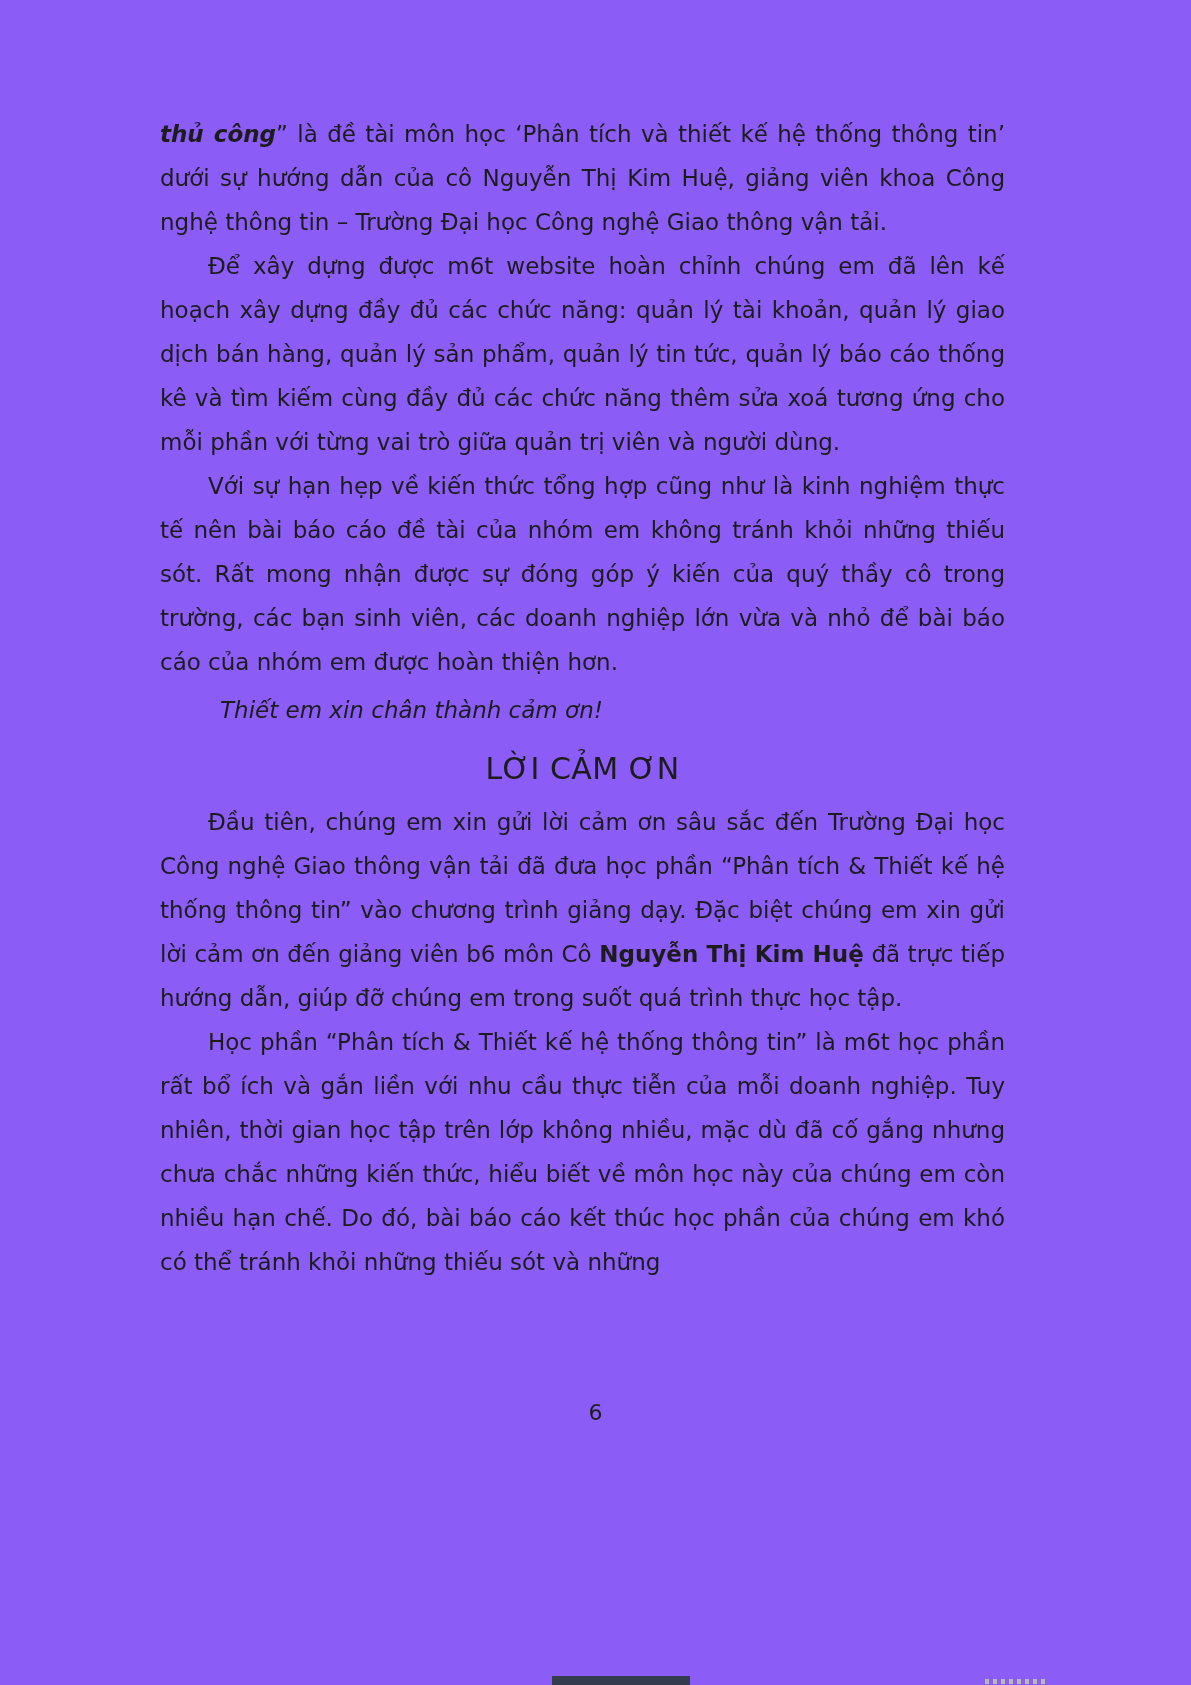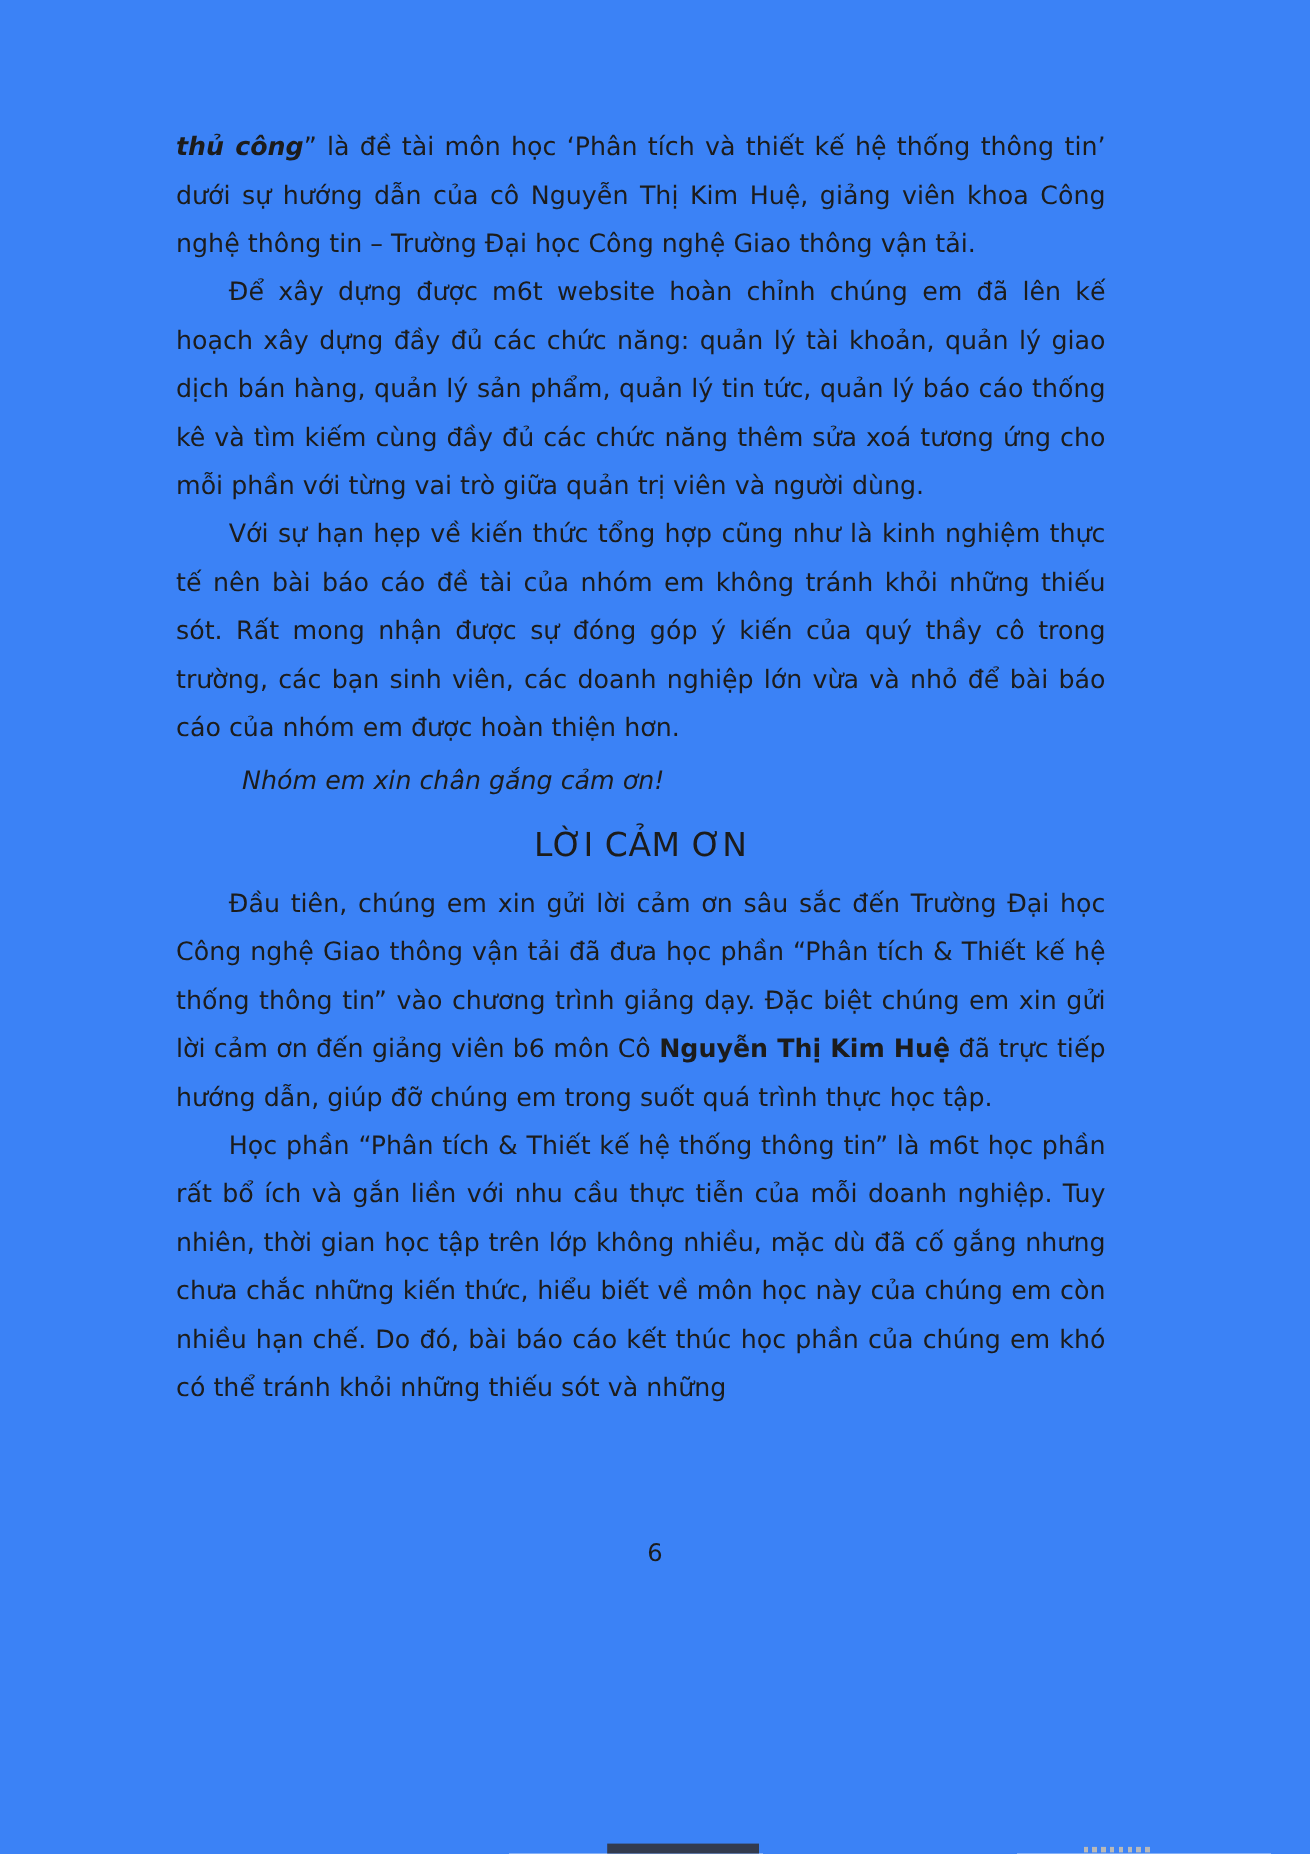--- a/index.html
+++ b/index.html
@@ -11,21 +11,21 @@
     width: 1191px;
     height: 1685px;
     position: relative;
     overflow: hidden;
     font-family: "DejaVu Sans", "Liberation Sans", sans-serif;
     color: #1c1c1c;
   }
   .page {
     position: absolute;
     inset: 0;
-    background: #3b82f6;
+    background: #8b5cf6;
   }
   .content {
     position: absolute;
     left: 160px;
     top: 112px;
     width: 845px;
   }
   .paragraph {
     margin: 0;
     font-size: 23px;
@@ -82,21 +82,21 @@
   }
 </style>
 </head>
 <body>
 
 <div class="page">
   <div class="content" id="content">
       <p class="paragraph"><span class="b i">thủ công</span><span>” là đề tài môn học ‘Phân tích và thiết kế hệ thống thông tin’ dưới sự hướng dẫn của cô Nguyễn Thị Kim Huệ, giảng viên khoa Công nghệ thông tin – Trường Đại học Công nghệ Giao thông vận tải.</span></p>
       <p class="paragraph indent"><span>Để xây dựng được m6t website hoàn chỉnh chúng em đã lên kế hoạch xây dựng đầy đủ các chức năng: quản lý tài khoản, quản lý giao dịch bán hàng, quản lý sản phẩm, quản lý tin tức, quản lý báo cáo thống kê và tìm kiếm cùng đầy đủ các chức năng thêm sửa xoá tương ứng cho mỗi phần với từng vai trò giữa quản trị viên và người dùng.</span></p>
       <p class="paragraph indent"><span>Với sự hạn hẹp về kiến thức tổng hợp cũng như là kinh nghiệm thực tế nên bài báo cáo đề tài của nhóm em không tránh khỏi những thiếu sót. Rất mong nhận được sự đóng góp ý kiến của quý thầy cô trong trường, các bạn sinh viên, các doanh nghiệp lớn vừa và nhỏ để bài báo cáo của nhóm em được hoàn thiện hơn.</span></p>
-      <p class="signoff"><span class="i">Nhóm em xin chân gắng cảm ơn!</span></p>
+      <p class="signoff"><span class="i">Thiết em xin chân thành cảm ơn!</span></p>
       <h2 class="heading"><span>LỜI CẢM ƠN</span></h2>
       <p class="paragraph indent"><span>Đầu tiên, chúng em xin gửi lời cảm ơn sâu sắc đến Trường Đại học Công nghệ Giao thông vận tải đã đưa học phần “Phân tích &amp; Thiết kế hệ thống thông tin” vào chương trình giảng dạy. Đặc biệt chúng em xin gửi lời cảm ơn đến giảng viên b6 môn Cô </span><span class="b">Nguyễn Thị Kim Huệ</span><span> đã trực tiếp hướng dẫn, giúp đỡ chúng em trong suốt quá trình thực học tập.</span></p>
       <p class="paragraph indent"><span>Học phần “Phân tích &amp; Thiết kế hệ thống thông tin” là m6t học phần rất bổ ích và gắn liền với nhu cầu thực tiễn của mỗi doanh nghiệp. Tuy nhiên, thời gian học tập trên lớp không nhiều, mặc dù đã cố gắng nhưng chưa chắc những kiến thức, hiểu biết về môn học này của chúng em còn nhiều hạn chế. Do đó, bài báo cáo kết thúc học phần của chúng em khó có thể tránh khỏi những thiếu sót và những</span></p>
     </div>
   <div class="page-number">6</div>
   <div class="fragment-dark"></div>
   <div class="fragment-dots"></div>
 </div>
 
 </body></html>

